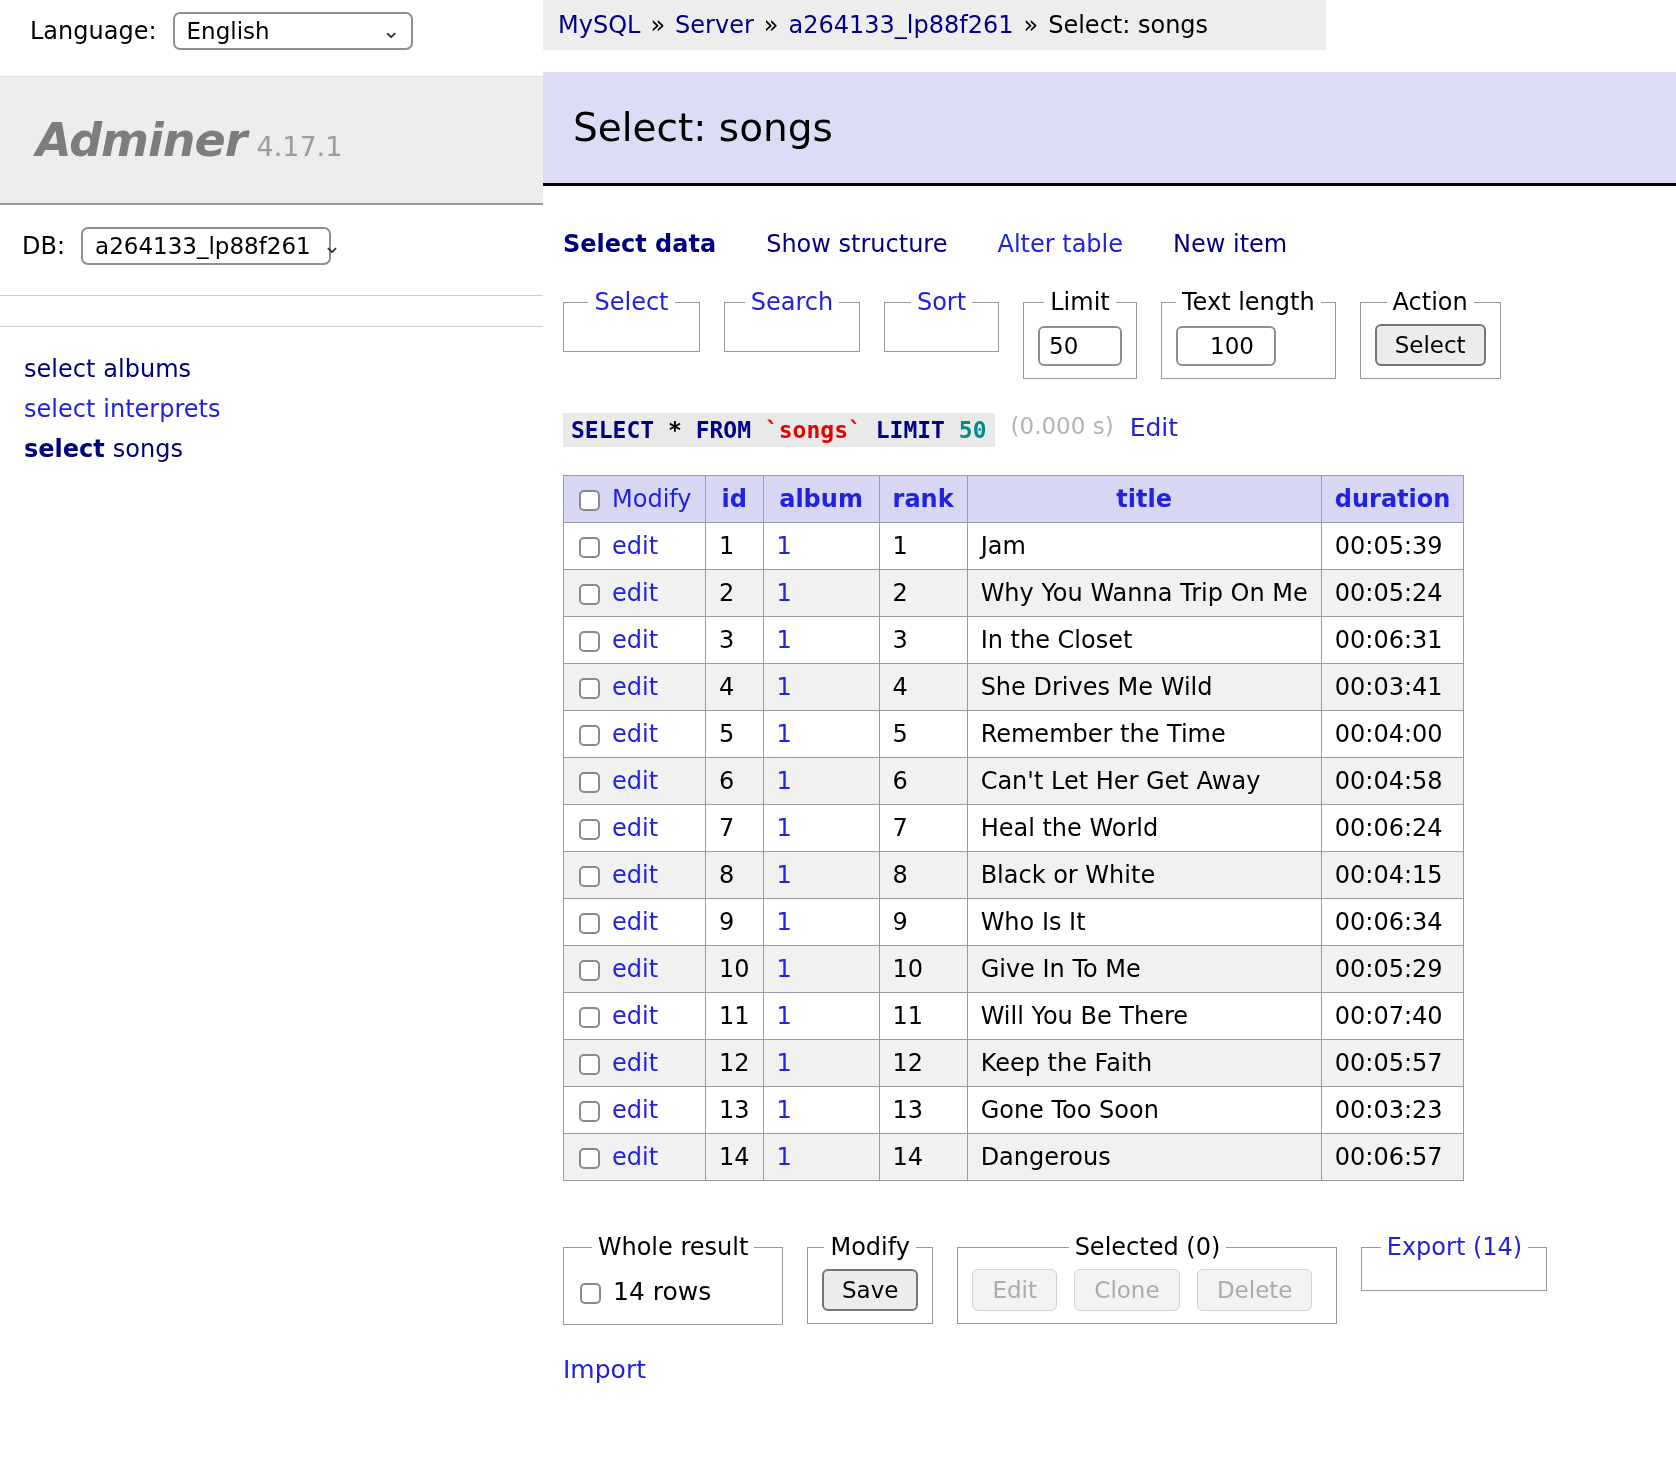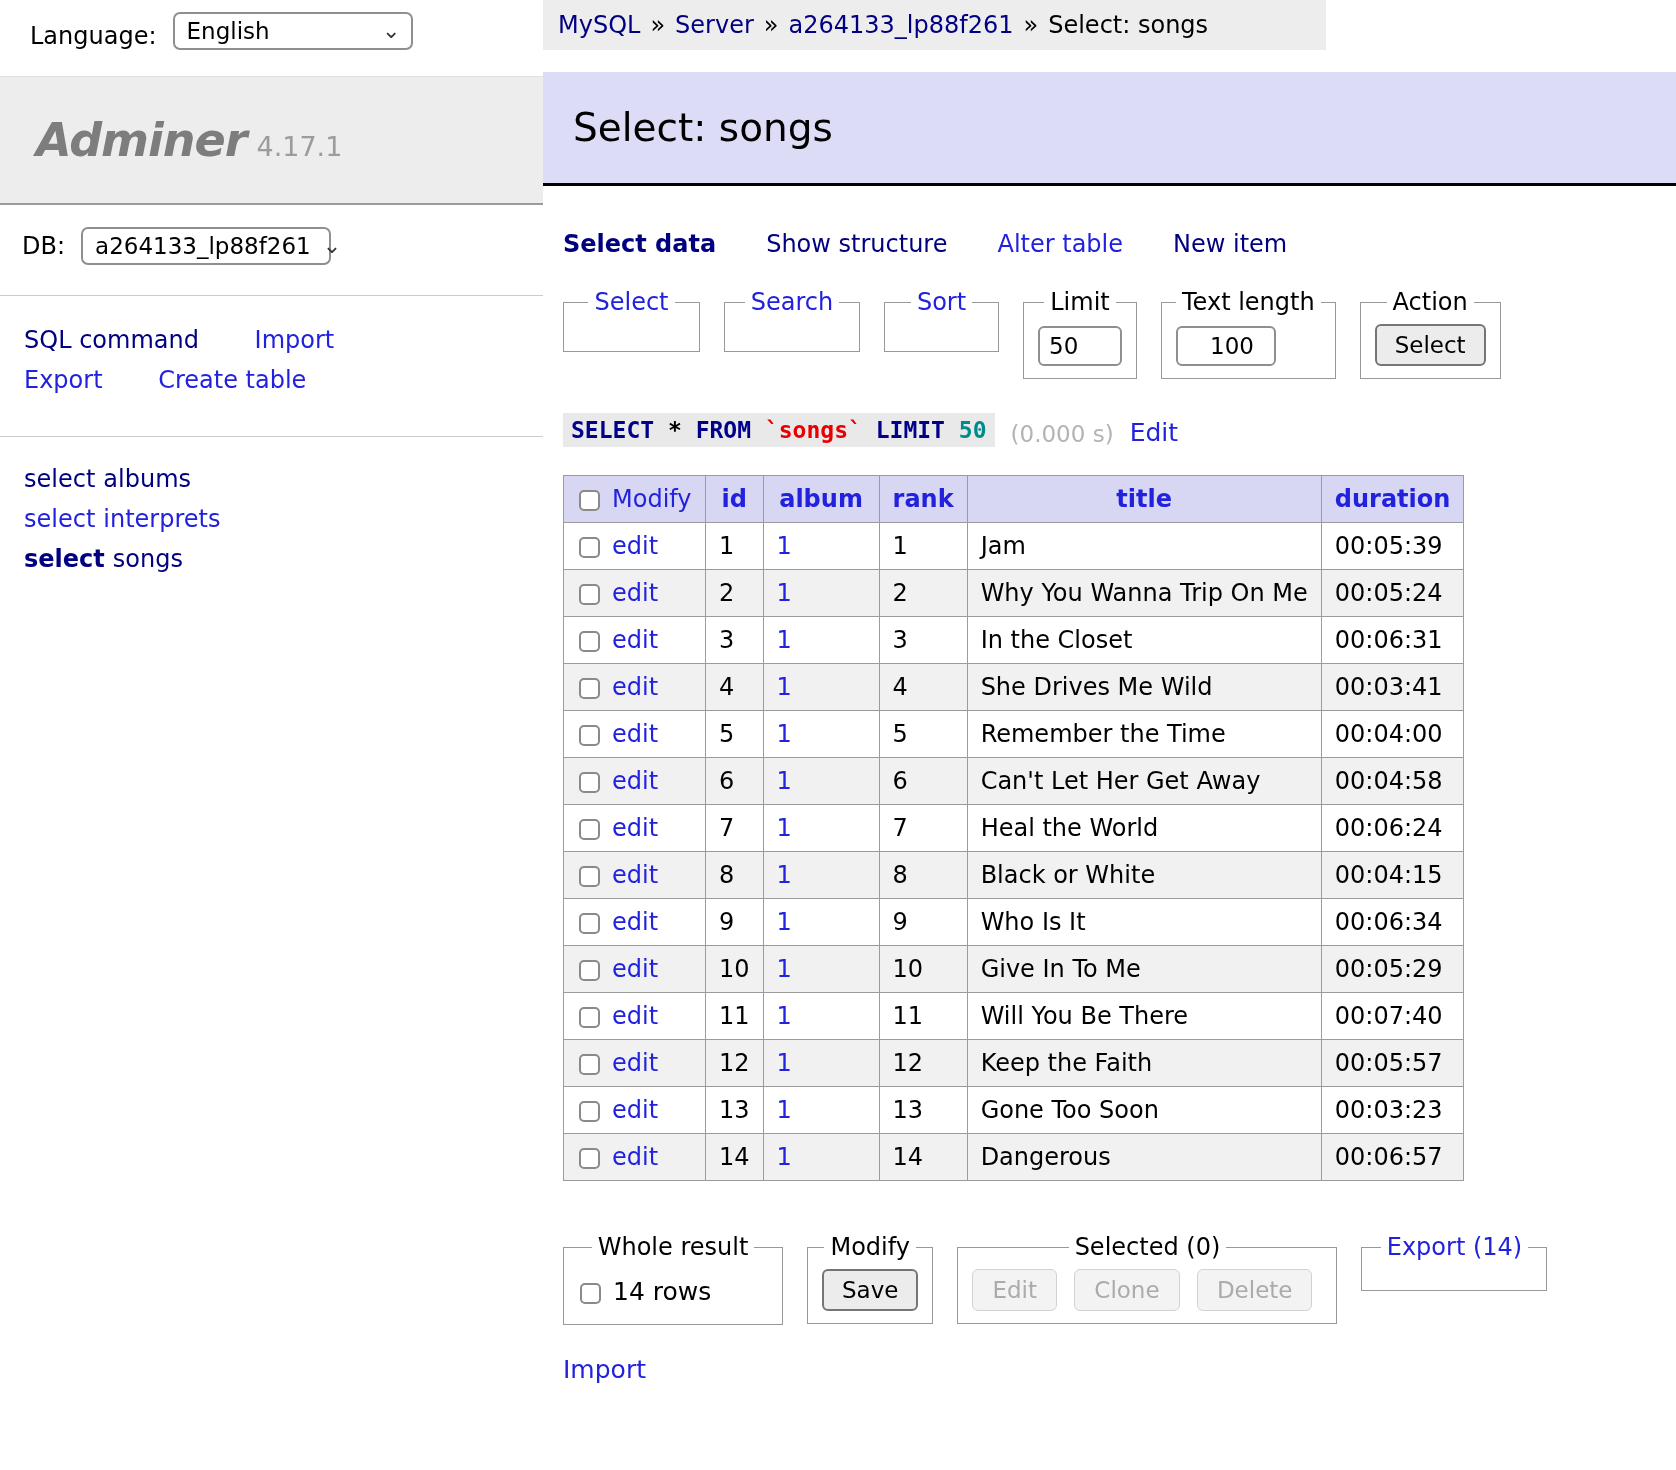--- a/index.html
+++ b/index.html
@@ -19,21 +19,21 @@
   }
   a{text-decoration:none;cursor:pointer;}
   .lnk{color:var(--blue);}
   .lnk.v{color:var(--navy);}
   .bold{font-weight:bold;}
 
   .layout{display:flex;align-items:flex-start;}
 
   
   #sidebar{width:543px;flex:0 0 543px;}
-  .lang-row{padding:12px 0 0 30px;display:flex;align-items:flex-end;gap:16px;font-size:24px;}
+  .lang-row{padding:12px 0 0 30px;display:flex;align-items:center;gap:16px;font-size:24px;}
   .select-control{
     display:inline-flex;align-items:center;justify-content:space-between;
     border:2px solid #8f8f8f;border-radius:7px;background:#fff;
     padding:2px 10px 2px 12px;height:38px;font-size:23px;cursor:pointer;
   }
   .select-control .chev{color:#333;font-size:22px;line-height:10px;margin-left:12px;}
   .lang-select{width:240px;}
   .db-select{width:250px;}
   .logo-block{
     margin-top:26px;background:var(--bar-gray);
@@ -82,21 +82,21 @@
     font-family:"DejaVu Sans","Liberation Sans",sans-serif;margin-top:8px;
   }
   .fs-textlen input{width:100px;padding-left:32px;}
   .btn{
     font-size:23px;padding:6px 18px;margin-top:6px;
     background:#ececec;border:2px solid #757575;border-radius:6px;color:#000;
     font-family:"DejaVu Sans","Liberation Sans",sans-serif;cursor:pointer;
   }
   .btn:disabled{color:#ababab;border:1px solid #d2d2d2;background:#f3f3f3;padding:7px 19px;cursor:default;}
 
-  .sql-line{margin-top:34px;display:flex;align-items:flex-end;gap:16px;font-size:23px;}
+  .sql-line{margin-top:34px;display:flex;align-items:flex-start;gap:16px;font-size:23px;}
   code.sql{
     font-family:"DejaVu Sans Mono","Liberation Mono",monospace;
     font-weight:bold;background:#e9e9e9;padding:4px 8px;white-space:pre;
   }
   .kw{color:#00008b;} .star{color:#000;} .tblref{color:#e80000;} .num{color:#008b8b;}
   .exec-time{color:#b3b3b3;}
   .sql-edit{color:var(--blue);font-size:25px;}
 
   table.data{border-collapse:collapse;margin-top:28px;}
   .data th,.data td{
@@ -145,30 +145,20 @@
     <div class="db-row">
       <span>DB:</span>
       <span class="select-control db-select">
         <span>a264133_lp88f261</span>
         <span class="chev">⌄</span>
       </span>
     </div>
 
     <hr class="side-hr">
 
-    <div class="side-links">
-      <div>
-        <a href="#" class="lnk v gap">SQL command</a>
-        <a href="#" class="lnk">Import</a>
-      </div>
-      <div>
-        <a href="#" class="lnk gap">Export</a>
-        <a href="#" class="lnk">Create table</a>
-      </div>
-    </div>
 
     <hr class="side-hr">
 
     <div class="table-list">
         <div class="table-item"><a href="#" class="lnk v">select</a><a href="#" class="lnk v">albums</a></div>
         <div class="table-item"><a href="#" class="lnk">select</a><a href="#" class="lnk">interprets</a></div>
         <div class="table-item"><a href="#" class="lnk v bold">select</a><a href="#" class="lnk v">songs</a></div>
       </div>
 
   </div>

